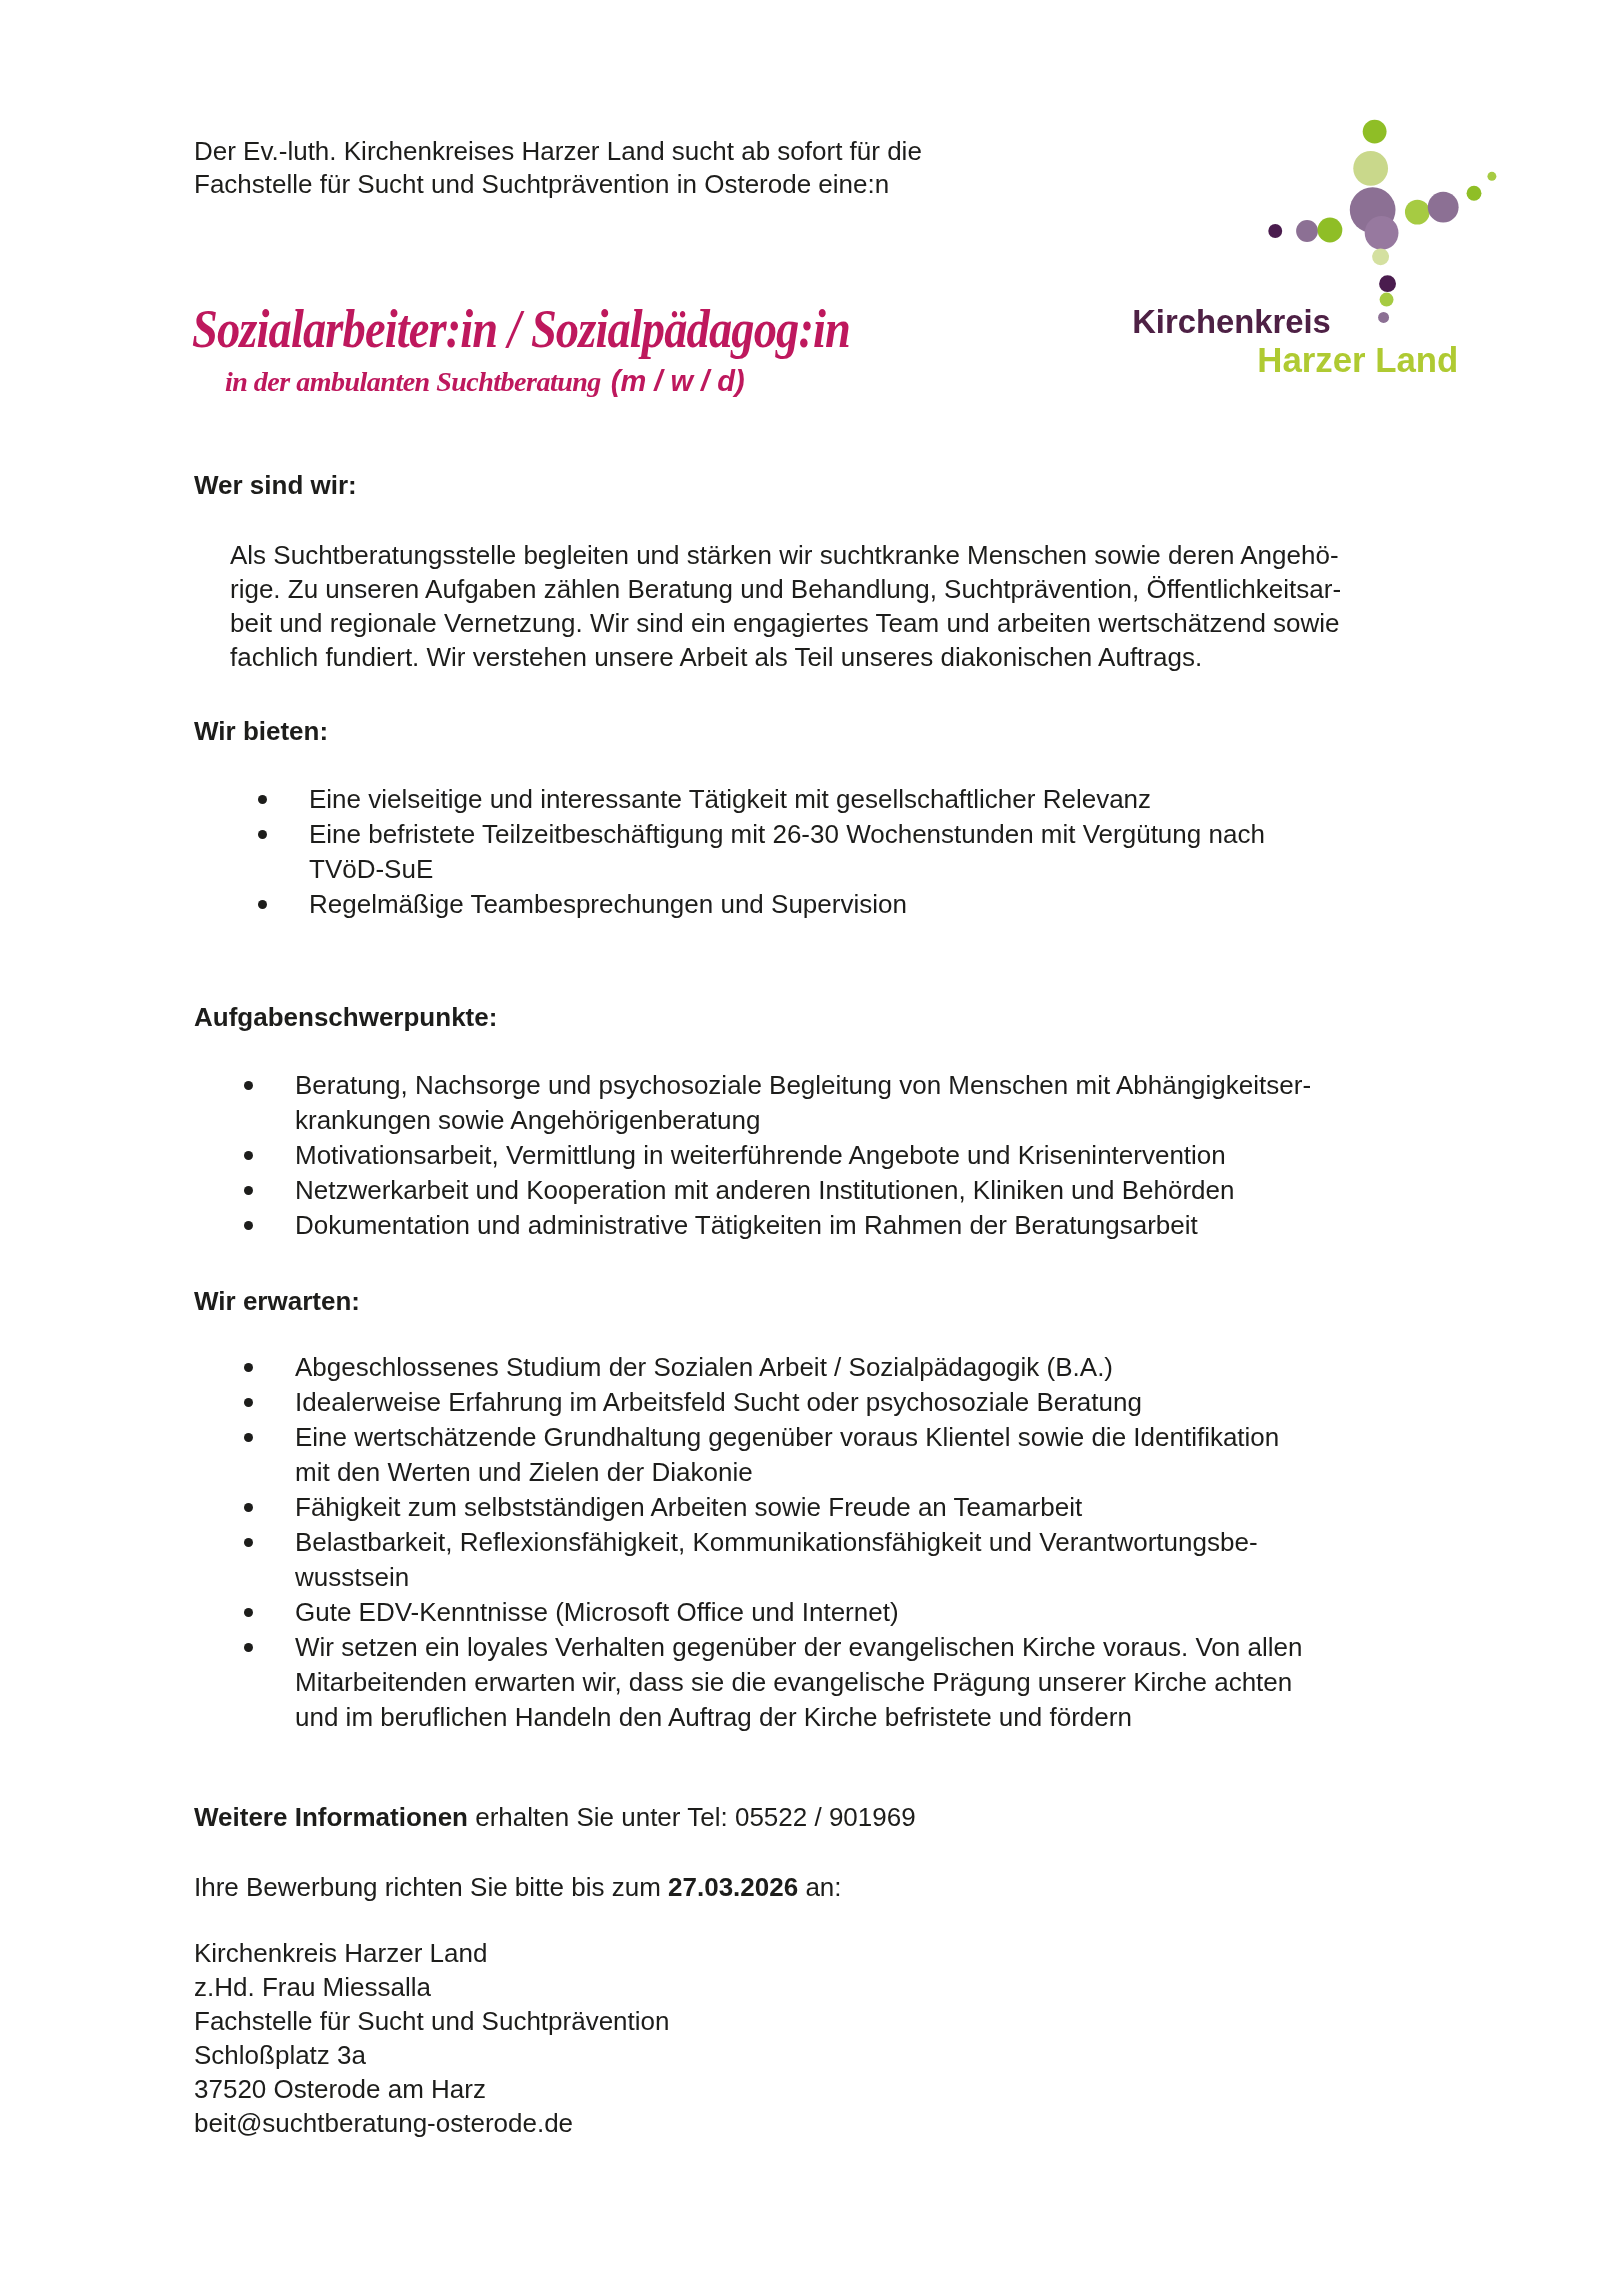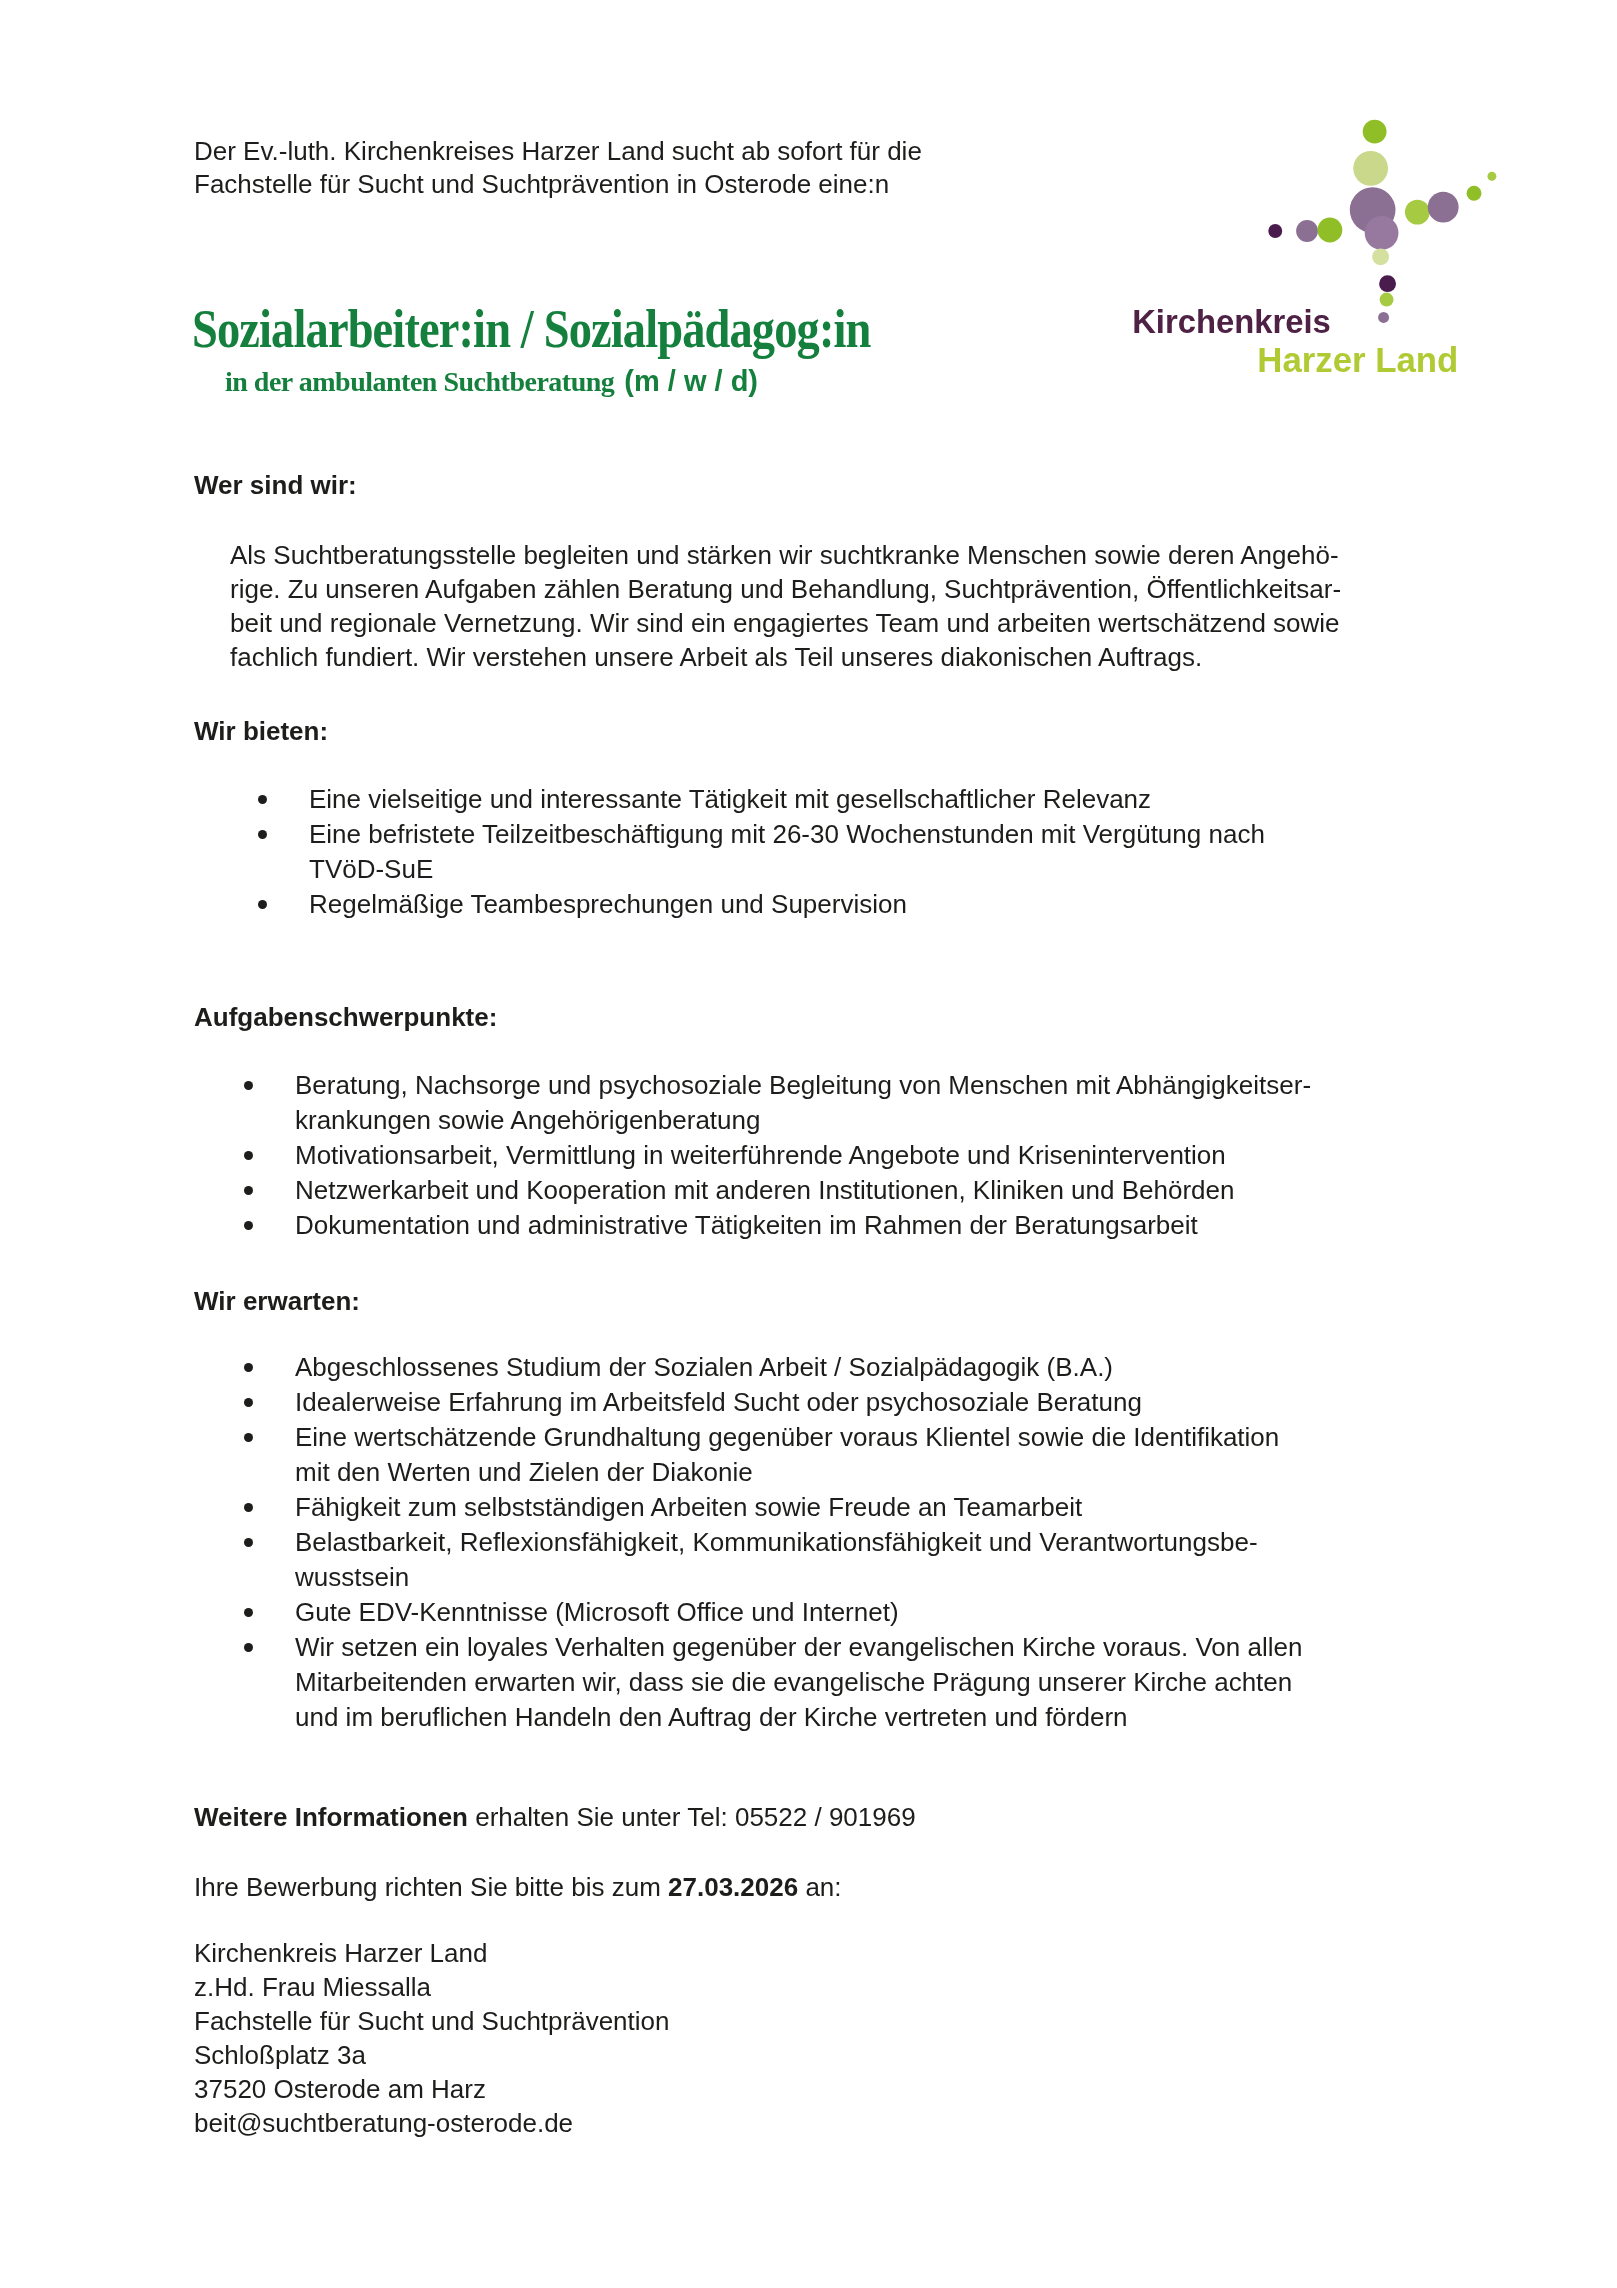--- a/index.html
+++ b/index.html
@@ -8,21 +8,21 @@
     font-family:"Liberation Sans", sans-serif;color:#1d1d1b;
     -webkit-font-smoothing:antialiased;
   }
   .abs{position:absolute;}
   
   #intro{left:194px;top:135px;font-size:26px;line-height:33px;width:896px;}
   #intro .b{font-weight:normal;}
   
   #logo{left:1122px;top:70px;width:388px;height:318px;}
   
-  #title{left:192px;top:299px;color:#15803d;}
+  #title{left:192px;top:299px;color:#be185d;font-style:italic;}
   #title .t1{
     font-family:"Liberation Serif", serif;font-weight:bold;font-size:54px;
     line-height:60px;white-space:nowrap;transform:scaleX(0.86);transform-origin:0 0;
     letter-spacing:-1px;
   }
   #title .t2{margin-top:6px;white-space:nowrap;}
   #title .t2 .serif{
     font-family:"Liberation Serif", serif;font-weight:bold;font-size:28px;letter-spacing:-0.5px;margin-left:33px;
   }
   #title .t2 .mwd{
@@ -114,21 +114,21 @@
 <li>Abgeschlossenes Studium der Sozialen Arbeit / Sozialpädagogik (B.A.)</li>
     <li>Idealerweise Erfahrung im Arbeitsfeld Sucht oder psychosoziale Beratung</li>
     <li>Eine wertschätzende Grundhaltung gegenüber voraus Klientel sowie die Identifikation
 mit den Werten und Zielen der Diakonie</li>
     <li>Fähigkeit zum selbstständigen Arbeiten sowie Freude an Teamarbeit</li>
     <li>Belastbarkeit, Reflexionsfähigkeit, Kommunikationsfähigkeit und Verantwortungsbe-
 wusstsein</li>
     <li>Gute EDV-Kenntnisse (Microsoft Office und Internet)</li>
     <li>Wir setzen ein loyales Verhalten gegenüber der evangelischen Kirche voraus. Von allen
 Mitarbeitenden erwarten wir, dass sie die evangelische Prägung unserer Kirche achten
-und im beruflichen Handeln den Auftrag der Kirche vertreten und fördern</li>
+und im beruflichen Handeln den Auftrag der Kirche befristete und fördern</li>
   </ul>
 
 <div class="abs fline" style="left:194px;top:1800px;">
   <span class="b">Weitere Informationen</span><span> erhalten Sie unter Tel: 05522 / 901969</span>
 </div>
 
 <div class="abs fline" style="left:194px;top:1870px;">
   <span>Ihre Bewerbung richten Sie bitte bis zum </span><span class="b">27.03.2026</span><span> an:</span>
 </div>
 

